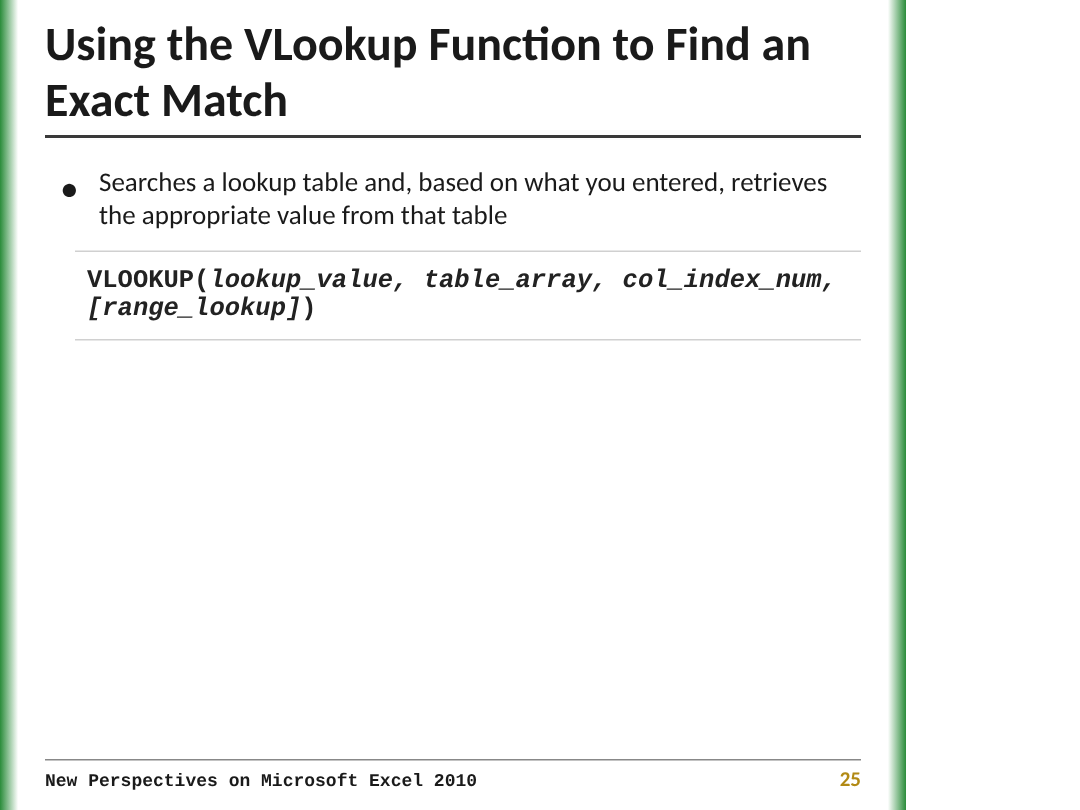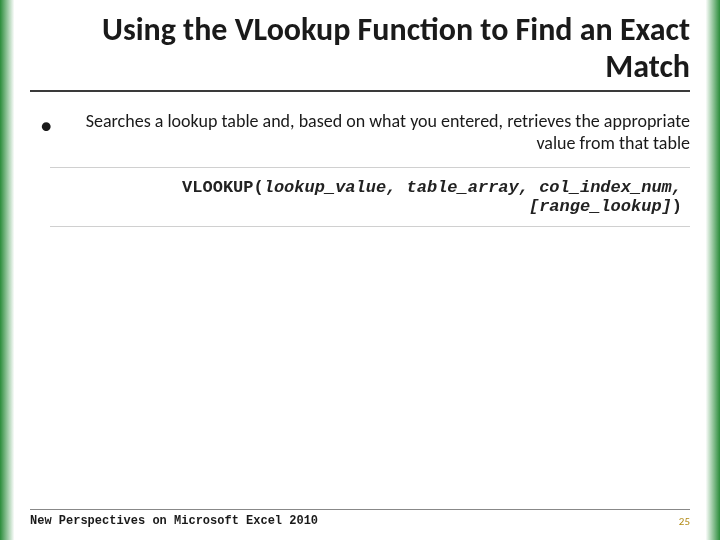--- a/index.html
+++ b/index.html
@@ -8,29 +8,28 @@
       box-sizing: border-box;
     }
     body {
       width: 720px;
       height: 540px;
       font-family: Calibri, Arial, sans-serif;
       background: #fff;
       position: relative;
     }
     .slide {
-      width: 720px;
+      width: 604px;
       height: 540px;
       position: relative;
       background: linear-gradient(90deg,
         #2a8c3a 0%,
         #ffffff 2%,
         #ffffff 98%,
         #2a8c3a 100%);
-      text-align: right;
     }
     .inner {
       padding: 12px 30px 0 30px;
     }
     .title {
       font-size: 32px;
       font-weight: bold;
       color: #1a1a1a;
       line-height: 1.15;
       padding-bottom: 4px;
@@ -86,23 +85,23 @@
       font-size: 12px;
       border-top: 1px solid #888;
       padding-top: 4px;
     }
     .footer .src {
       font-weight: bold;
       color: #1a1a1a;
       font-family: Liberation Mono, monospace;
     }
     .footer .pg {
-      font-weight: normal;
+      font-weight: bold;
       color: #b28a15;
-      font-size: 11px;
+      font-size: 14px;
     }
   </style>
 </head>
 <body>
 
 <div class="slide">
   <div class="inner">
 
     <h1 class="title">Using the VLookup Function to Find an Exact Match</h1>
 

